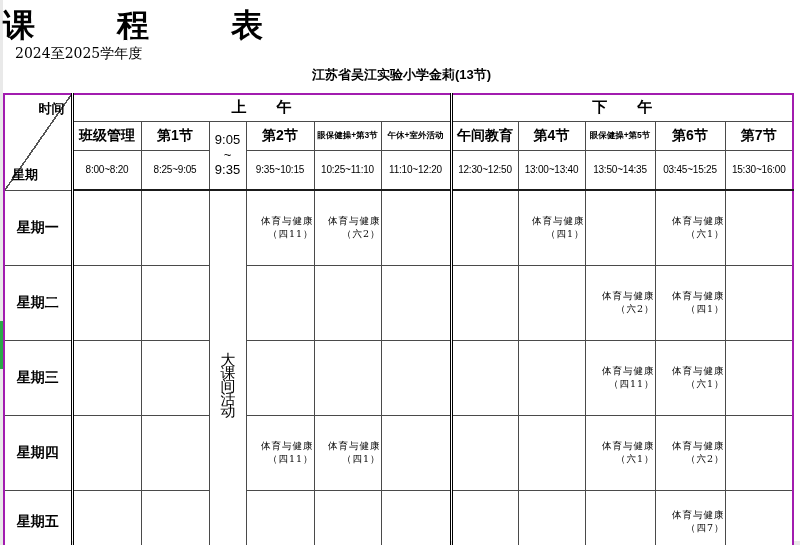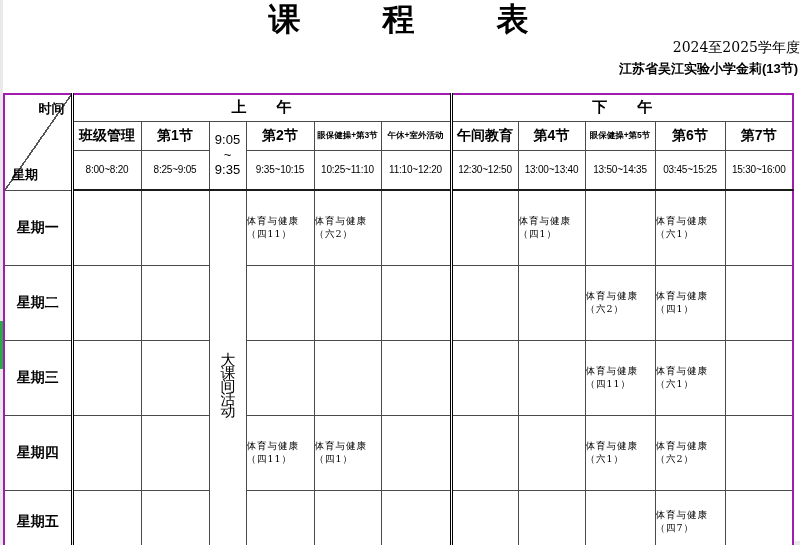--- a/index.html
+++ b/index.html
@@ -16,37 +16,39 @@
     position:absolute; left:3px; top:0;
     width:797px; height:541px;
     background:#ffffff;
   }
   .green-tick {
     position:absolute; left:0; top:321px;
     width:3px; height:48px;
     background:#2ba84a;
   }
   .title {
-    text-align:center;
+    text-align:left;
+    padding-top:6px;
     font-family:"DejaVu Serif", serif;
     font-size:32px;
     font-weight:600;
     letter-spacing:6px;
     line-height:1.2;
     white-space:pre;
   }
   .subtitle {
-    text-align:right;
+    text-align:left;
     font-family:"DejaVu Serif", serif;
     font-size:14px;
     margin-top:1px;
+    padding-left:12px;
   }
   .meta {
     display:flex;
-    justify-content:flex-end;
+    justify-content:center;
     align-items:flex-end;
     padding:0 2px 0 2px;
     margin-top:3px;
     font-size:13px;
     font-weight:bold;
   }
   table.schedule {
     position:absolute;
     left:0; top:93px;
     width:791px;
@@ -85,21 +87,21 @@
     position:absolute; top:5px; right:6px;
     font-size:13px; font-weight:bold;
   }
   .corner .c-bottom {
     position:absolute; bottom:6px; left:7px;
     font-size:13px; font-weight:bold;
   }
   .day-label { font-size:14px; font-weight:bold;margin-top:32px; }
   .cell-content {
     display:flex; flex-direction:column;
-    justify-content:center; align-items:flex-start;
+    justify-content:center; align-items:flex-end;
     gap:3px; height:100%;
     font-family:"DejaVu Serif", serif;
     font-size:9.5px;
     letter-spacing:1px;
     line-height:1.1;
   }
   .break-activity {
     writing-mode:vertical-lr;
     text-orientation:upright;
     margin:0 auto;

